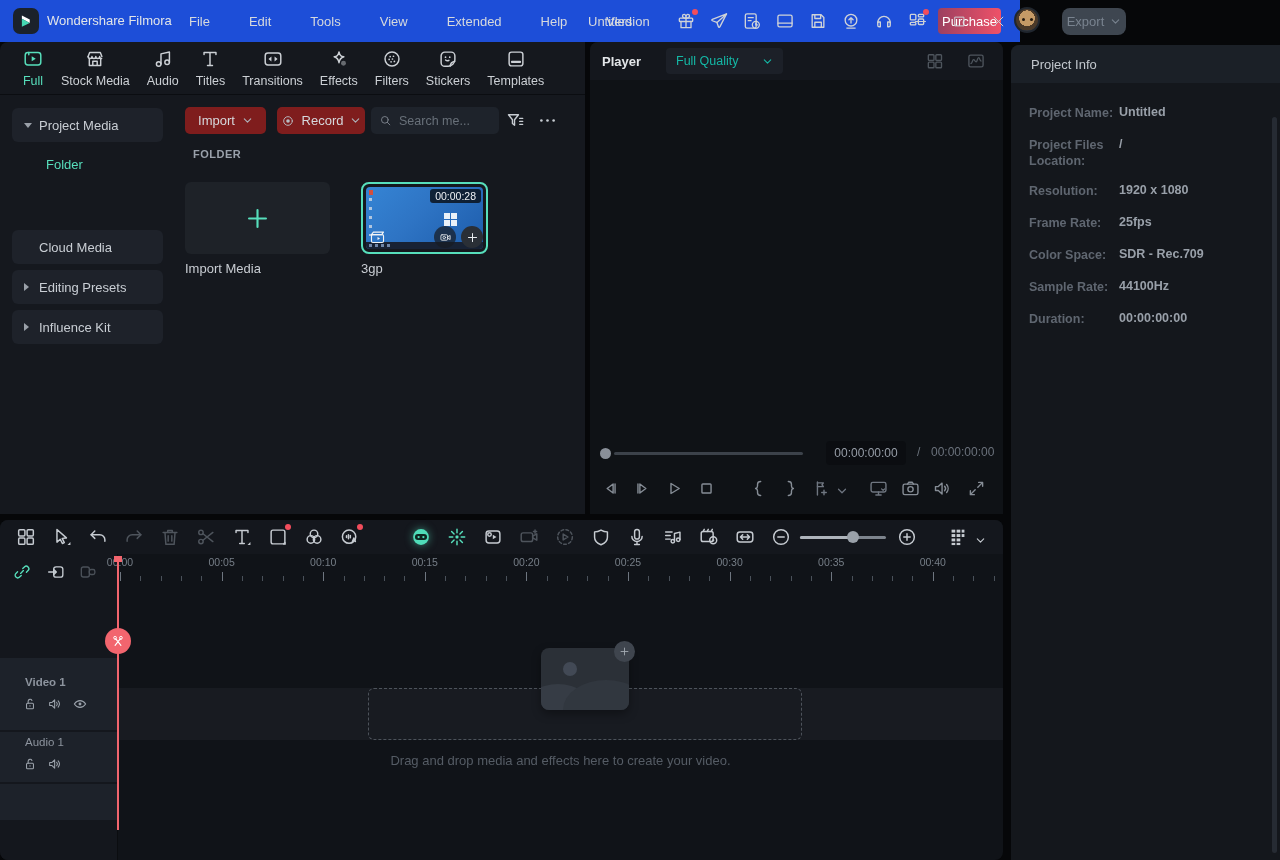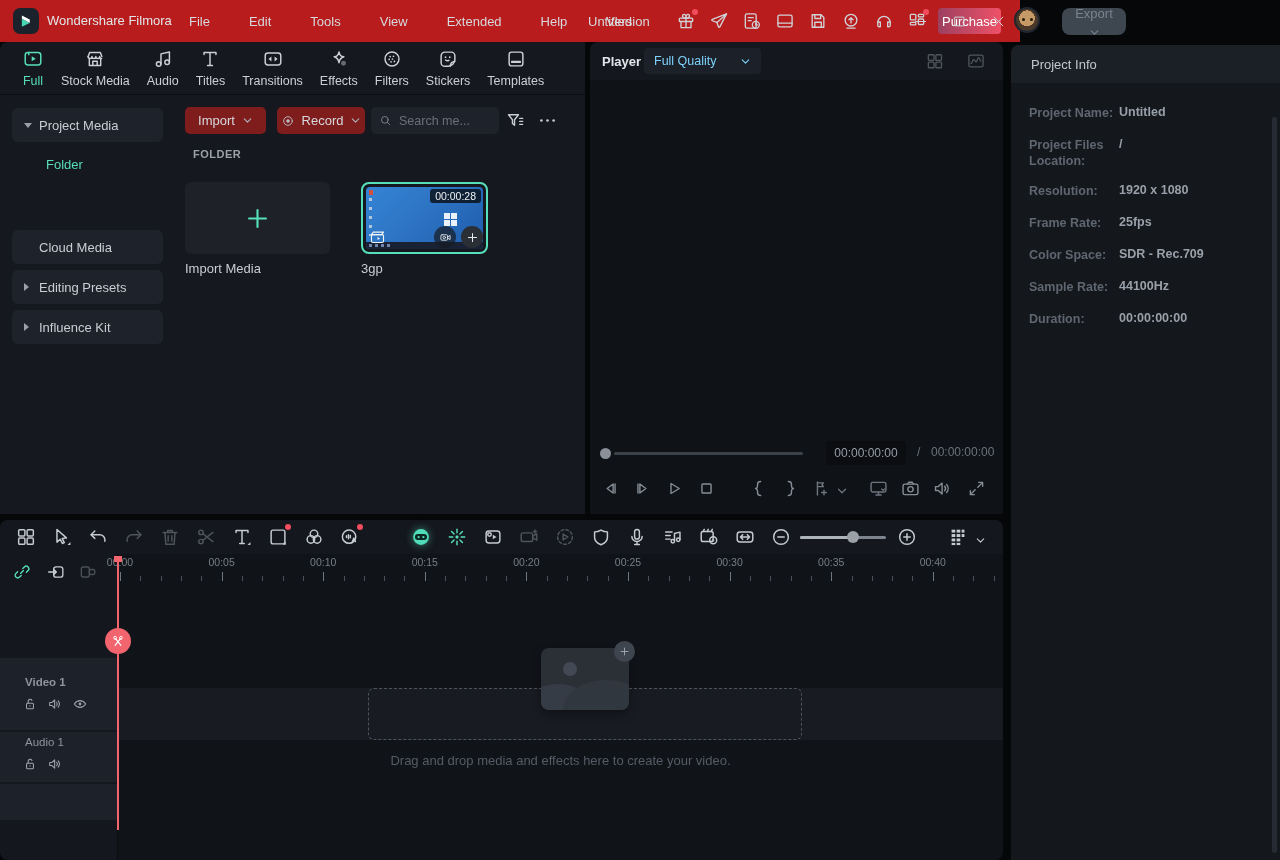--- a/index.html
+++ b/index.html
@@ -1,41 +1,41 @@
 <!DOCTYPE html>
 <html><head>
 <meta charset="utf-8">
 <style>
   * { margin:0; padding:0; box-sizing:border-box; }
   html,body { background:#060709; }
   body { font-family:"Liberation Sans", sans-serif; color:#ced2d7; }
   #app { position:relative; width:1280px; height:860px; background:#060709; overflow:hidden; }
 
   
-  .titlebar { position:absolute; left:0; top:0; width:1020px; height:42px; background:#b91c1c; }
+  .titlebar { position:absolute; left:0; top:0; width:1020px; height:42px; background:#1d4ed8; }
   .logo { position:absolute; left:13px; top:8px; width:26px; height:26px; border-radius:7px;
           background:#1b222b; display:flex; align-items:center; justify-content:center; }
   .app-name { position:absolute; left:47px; top:13px; font-size:13px; color:#e2e5e8; }
   .menus { position:absolute; left:183px; top:0; height:42px; display:flex; align-items:center; gap:27px; }
   .menu-item { font-size:13px; color:#d6d9dd; padding:4px 6px; cursor:default; }
   .doc-title { position:absolute; left:588px; top:14px; font-size:13px; color:#d6d9dd; }
   .tb-icons { position:absolute; left:676px; top:0; height:42px; display:flex; align-items:center; gap:13px; }
   .tb-icon { position:relative; width:20px; height:20px; color:#cfd3d8; }
   .tb-icon svg, .icon svg { width:100%; height:100%; display:block; }
   .red-dot { position:absolute; right:-2px; top:-2px; width:6px; height:6px; border-radius:50%; background:#f24d5c; }
   .purchase-btn { position:absolute; left:938px; top:8px; width:63px; height:26px; border-radius:4px;
           background:linear-gradient(90deg, var(--pg1), var(--pg2));
           color:#fff; font-size:13px; display:flex; align-items:center; justify-content:center; }
   .avatar { position:absolute; left:1014px; top:7px; width:26px; height:26px; border-radius:50%;
           background:radial-gradient(circle at 50% 42%, #c59a66 0 46%, #4a3929 47% 72%, #2c333d 73%);
           border:2px solid #20262e; }
   .avatar::after { content:""; position:absolute; left:6px; top:9px; width:3px; height:3px; border-radius:50%;
           background:#241a10; box-shadow:8px 0 0 #241a10; }
   .export-btn { position:absolute; left:1062px; top:8px; width:64px; height:27px; border-radius:8px;
-          background:#3e4650; color:#79838f; font-size:13px; display:flex; align-items:center; justify-content:center; gap:6px;flex-direction:column; }
+          background:#3e4650; color:#79838f; font-size:13px; display:flex; align-items:center; justify-content:center; gap:6px; }
   .export-btn .icon { width:11px; height:11px; color:#79838f; }
   .win-ctrls { position:absolute; right:6px; top:0; height:42px; display:flex; align-items:center; gap:24px; padding-right:8px; }
   .win-ctrl { width:15px; height:15px; color:#cdd1d6; }
 
   
   .panel { position:absolute; background:#15181e; }
 
   
   .left-panel { left:0; top:42px; width:585px; height:472px; border-radius:8px 0 0 0; }
   .tabs { position:absolute; left:0; top:0; width:100%; height:53px; display:flex; align-items:center;
@@ -90,22 +90,22 @@
   .clip-circle { position:absolute; bottom:1px; width:22px; height:22px; border-radius:50%;
           background:rgba(24,28,35,.72); display:flex; align-items:center; justify-content:center; }
   .clip-circle .icon { width:13px; height:13px; color:#e8ebee; }
   .clip-circle.cam { right:27px; }
   .clip-circle.add { right:0px; background:#2a2f36; }
 
   
   .player-panel { left:590px; top:42px; width:413px; height:472px; background:#0f1216; border-radius:8px 8px 0 0; }
   .player-header { position:absolute; left:0; top:0; width:100%; height:38px; background:#14171d; border-radius:8px 8px 0 0; }
   .player-title { position:absolute; left:12px; top:12px; font-size:13px; font-weight:bold; color:#e3e6e9; }
-  .quality-dd { position:absolute; left:54px; top:6px; width:117px; height:26px; background:#1c2028; border-radius:4px;
-          display:flex; align-items:center; justify-content:space-between; padding:0 10px; color:#7dd3fc; font-size:12.5px; }
+  .quality-dd { position:absolute; left:76px; top:6px; width:117px; height:26px; background:#1c2028; border-radius:4px;
+          display:flex; align-items:center; justify-content:space-between; padding:0 10px; color:#14b8a6; font-size:12.5px; }
   .quality-dd .icon { width:11px; height:11px; }
   .ph-icon { position:absolute; top:9px; width:20px; height:20px; color:#4e555d; }
   .scrub-row { position:absolute; left:0; top:398px; width:100%; height:28px; }
   .scrub-track { position:absolute; left:24px; top:12px; width:189px; height:3px; border-radius:2px; background:#3c424a; }
   .scrub-thumb { position:absolute; left:10px; top:8px; width:11px; height:11px; border-radius:50%; background:#8a9099; }
   .tc-box { position:absolute; left:236px; top:1px; width:80px; height:24px; background:#0b0d11; border-radius:4px;
           display:flex; align-items:center; justify-content:center; font-size:12px; color:#979ea8; }
   .tc-sep { position:absolute; left:327px; top:5px; font-size:12px; color:#6b727c; }
   .tc-total { position:absolute; left:341px; top:5px; font-size:12px; color:#6b727c; }
   .transport { position:absolute; left:0; top:432px; width:100%; height:32px; }

